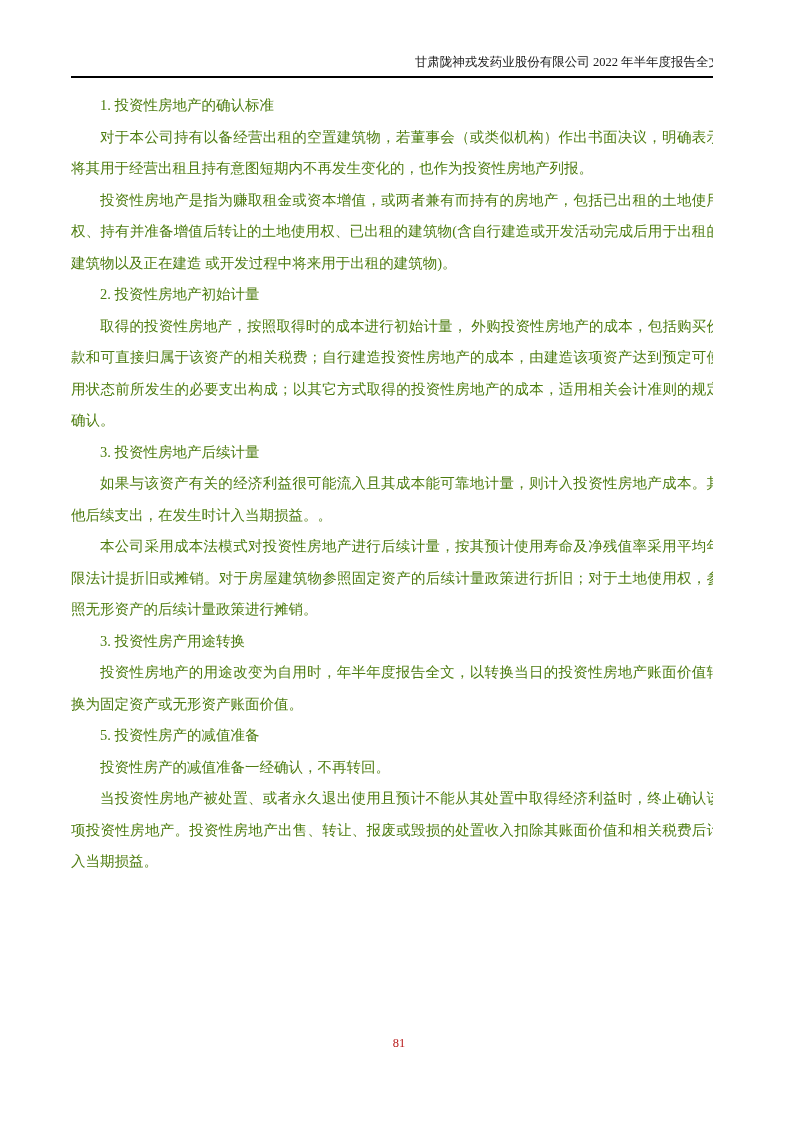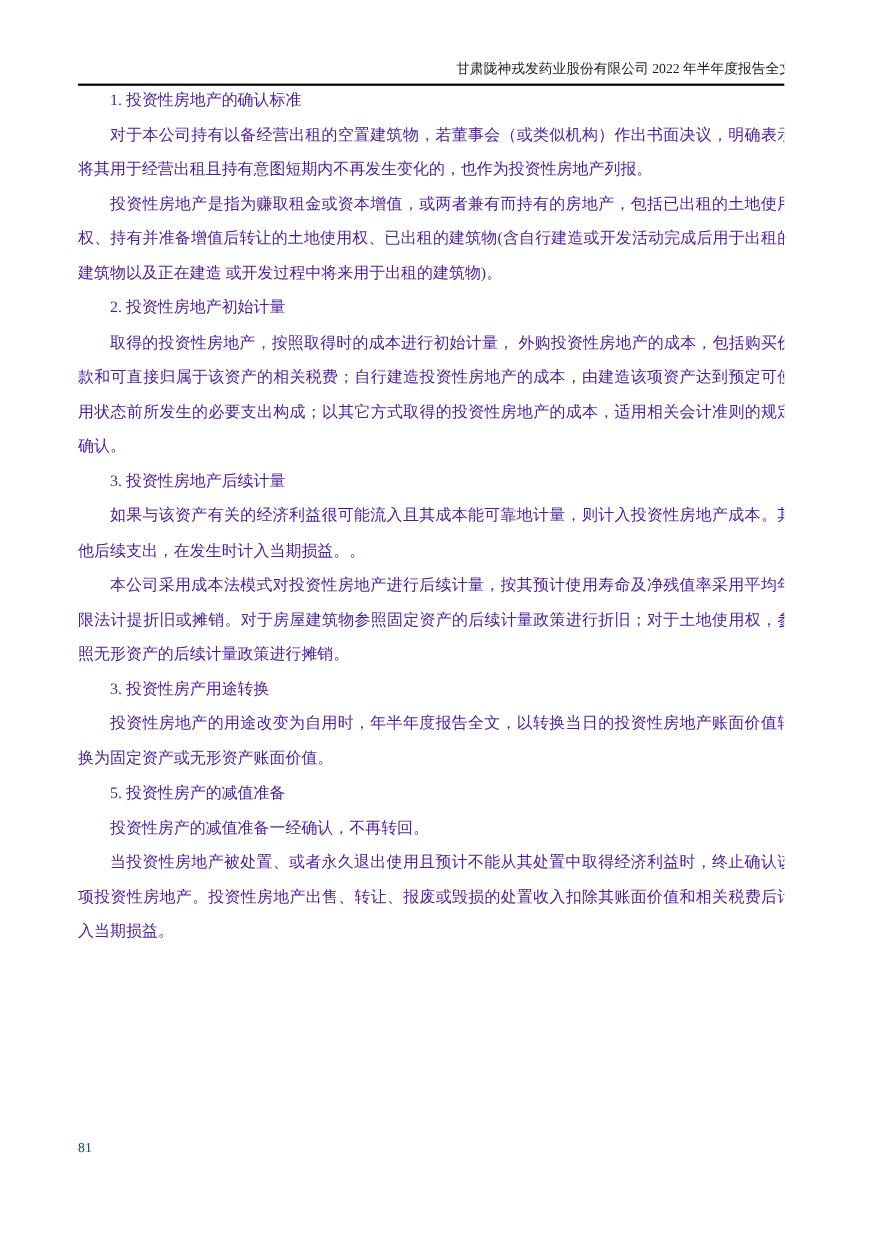--- a/index.html
+++ b/index.html
@@ -23,46 +23,46 @@
     width: 650px;
     text-align: right;
     font-size: 12.5px;
     line-height: 17px;
     color: #1a1a1a;
     padding-bottom: 5px;
     border-bottom: 2px solid #000000;
   }
   .doc-body {
     position: absolute;
-    top: 76px;
+    top: 90px;
     left: 71px;
     width: 650px;
     font-size: 14.5px;
     line-height: 31.5px;
     text-align: justify;
-    color: #4c1d95;
+    color: #4d7c0f;
   }
   .doc-body .sec-heading {
     margin: 0;
     text-indent: 29px;
     font-weight: normal;
     font-size: 14.5px;
   }
   .doc-body p {
     margin: 0;
     text-indent: 29px;
   }
   .page-footer {
     position: absolute;
     top: 1036px;
     left: 71px;
     width: 656px;
-    text-align: left;
+    text-align: center;
     font-size: 12.5px;
-    color: #0c4a6e;
+    color: #b91c1c;
   }
 </style>
 </head>
 <body>
 
 <div class="page">
 
   <div class="page-header">甘肃陇神戎发药业股份有限公司 2022 年半年度报告全文</div>
 
   <div class="doc-body">

